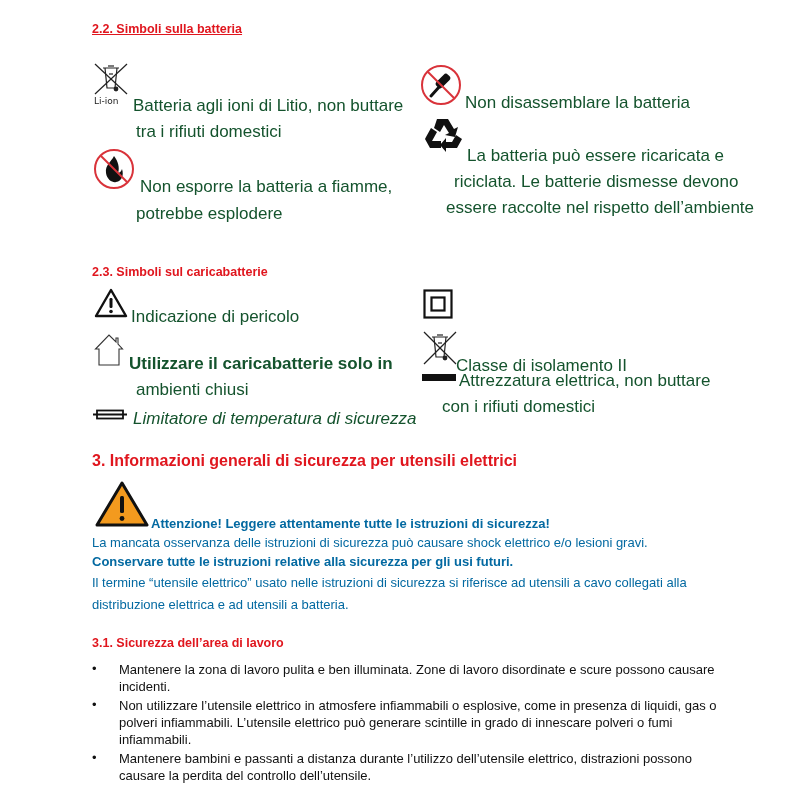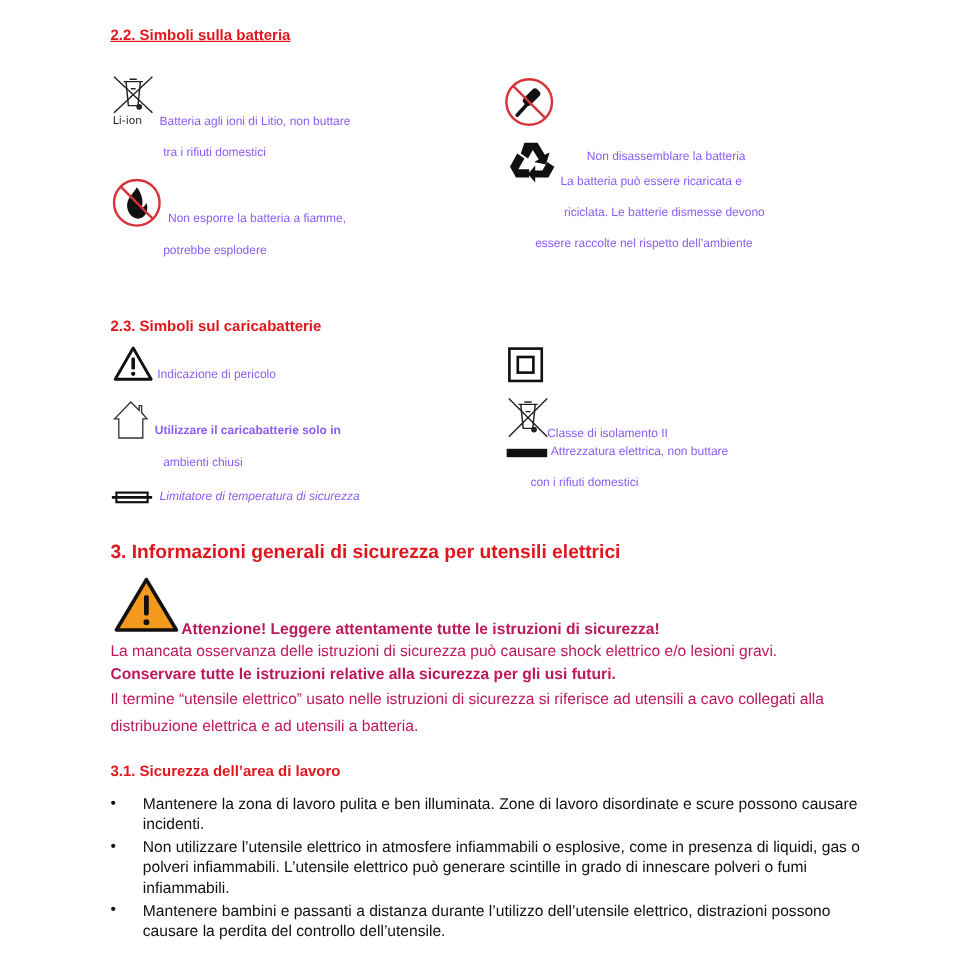--- a/index.html
+++ b/index.html
@@ -2,22 +2,22 @@
 <html><head>
 <meta charset="utf-8">
 <style>
   html, body { margin: 0; padding: 0; background: #ffffff; }
   body { width: 800px; height: 800px; position: relative; overflow: hidden;
          font-family: "Liberation Sans", "DejaVu Sans", sans-serif; color: #111; }
   .abs { position: absolute; }
   .h-red { color: #e0161e; font-weight: bold; }
   .h2 { font-size: 12.5px; }
   .h1 { font-size: 16px; }
-  .txt { font-size: 10px; color: #8b5cf6; white-space: nowrap; }
-  .body { font-size: 13px; color: #be185d; white-space: nowrap; }
+  .txt { font-size: 17px; color: #14532d; white-space: nowrap; }
+  .body { font-size: 13px; color: #0369a1; white-space: nowrap; }
   .bold { font-weight: bold; }
   svg { display: block; }
   .bullet-row { position: absolute; left: 92px; font-size: 13px; color: #111; }
   .bullet-dot { position: absolute; left: 0; top: 0; width: 22px; }
   .bullet-text { position: absolute; left: 27px; top: 0; width: 610px; line-height: 17px; white-space: normal; }
 </style>
 </head>
 <body>
 
 <div class="abs h-red h2" style="left:92px;top:22px;text-decoration:underline;">2.2. Simboli sulla batteria</div>
@@ -49,33 +49,33 @@
 <div class="abs txt" style="left:136px;top:204px;">potrebbe esplodere</div>
 
 <div class="abs" style="left:420px;top:64px;">
   <svg width="42" height="42" viewBox="0 0 42 42">
     <line x1="11" y1="32" x2="20" y2="22" stroke="#111" stroke-width="3" stroke-linecap="round"></line>
     <rect x="19" y="9" width="8" height="16" rx="3" transform="rotate(45 23 17)" fill="#111"></rect>
     <circle cx="21" cy="21" r="19" fill="none" stroke="#d9333a" stroke-width="2"></circle>
     <line x1="8" y1="8" x2="34" y2="34" stroke="#d9333a" stroke-width="2"></line>
   </svg>
 </div>
-<div class="abs txt" style="left:489px;top:93px;margin-top:32px;">Non disassemblare la batteria</div>
+<div class="abs txt" style="left:465px;top:93px;">Non disassemblare la batteria</div>
 
 <div class="abs" style="left:422px;top:115px;">
   <svg width="42" height="42" viewBox="0 0 42 42">
     <g fill="#111">
       <path d="M15 4 h11 l6 10 l4 -2 l-3 10 l-10 -2 l4 -2 l-5 -8 l-4 7 l-6 -4 z"></path>
       <path d="M4 22 l5 -9 l6 4 l-5 9 h9 v7 h-11 l-5 -9 z"></path>
       <path d="M24 27 h6 l4 -7 l6 4 l-5 9 h-11 v4 l-6 -7 l6 -7 z"></path>
     </g>
   </svg>
 </div>
 <div class="abs txt" style="left:467px;top:146px;">La batteria può essere ricaricata e</div>
-<div class="abs txt" style="left:470px;top:172px;">riciclata. Le batterie dismesse devono</div>
+<div class="abs txt" style="left:454px;top:172px;">riciclata. Le batterie dismesse devono</div>
 <div class="abs txt" style="left:446px;top:198px;">essere raccolte nel rispetto dell’ambiente</div>
 
 <div class="abs h-red h2" style="left:92px;top:265px;">2.3. Simboli sul caricabatterie</div>
 
 <div class="abs" style="left:94px;top:288px;">
   <svg width="34" height="30" viewBox="0 0 34 30">
     <path d="M17 2 L32 28 H2 Z" fill="none" stroke="#111" stroke-width="2.4" stroke-linejoin="round"></path>
     <rect x="15.5" y="10" width="3" height="10" rx="1.2" fill="#111"></rect>
     <circle cx="17" cy="23.5" r="1.8" fill="#111"></circle>
   </svg>

